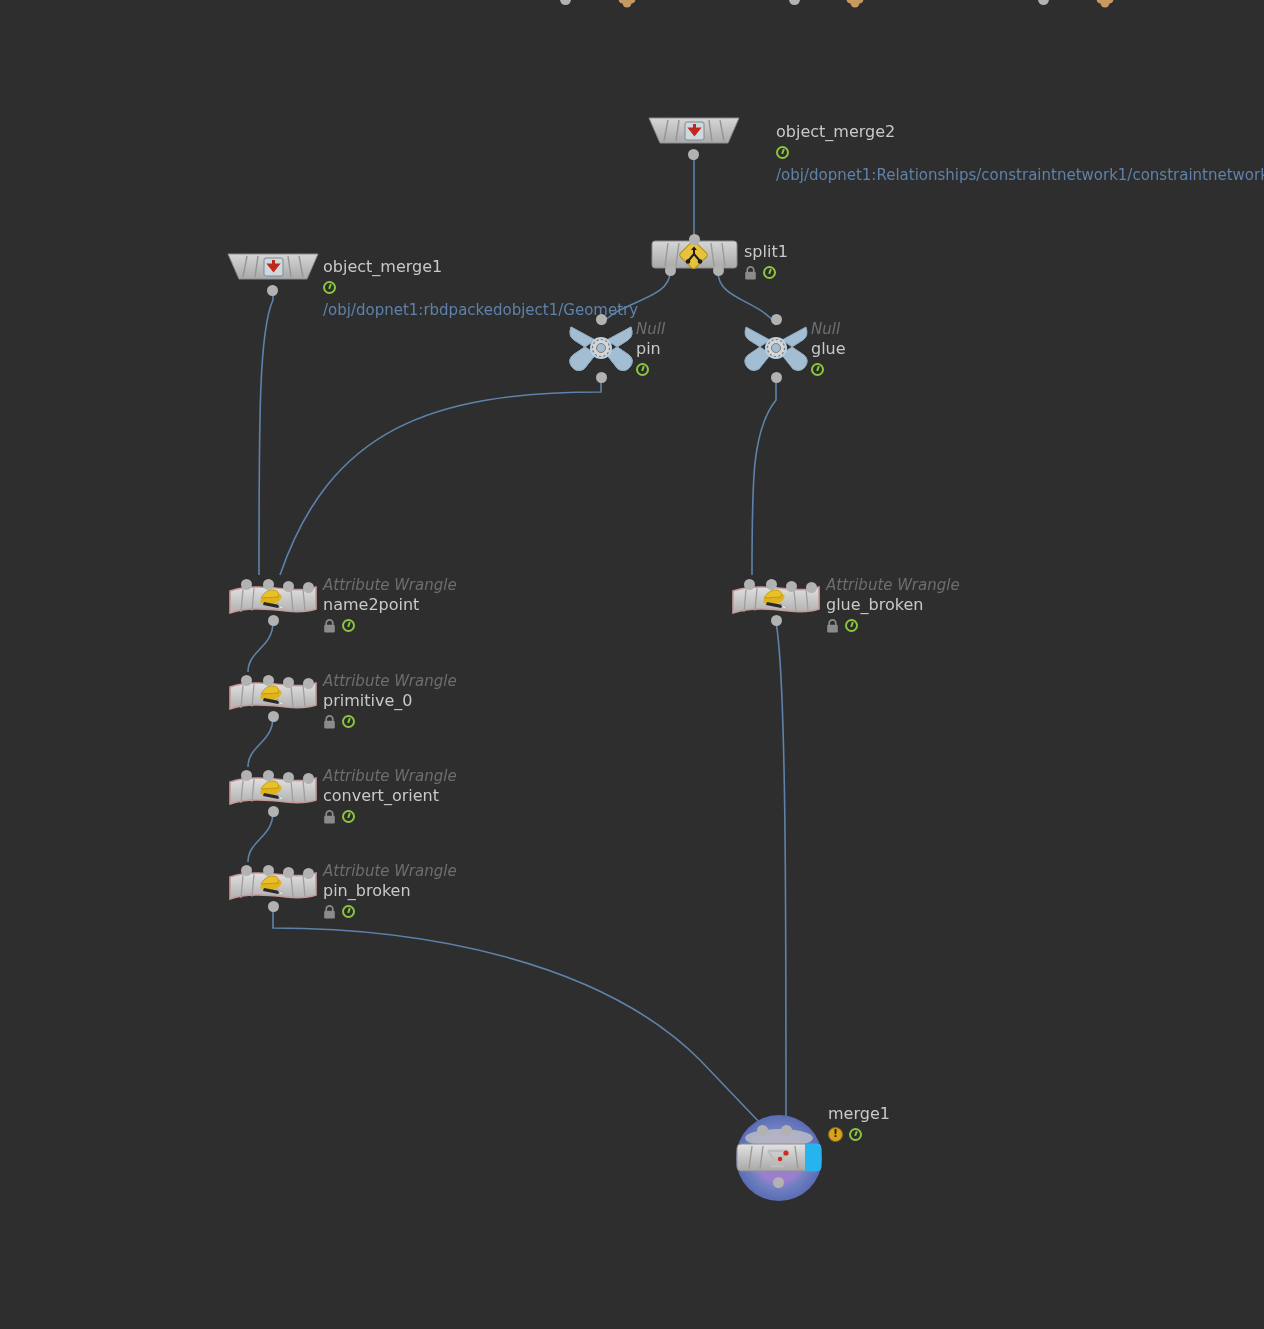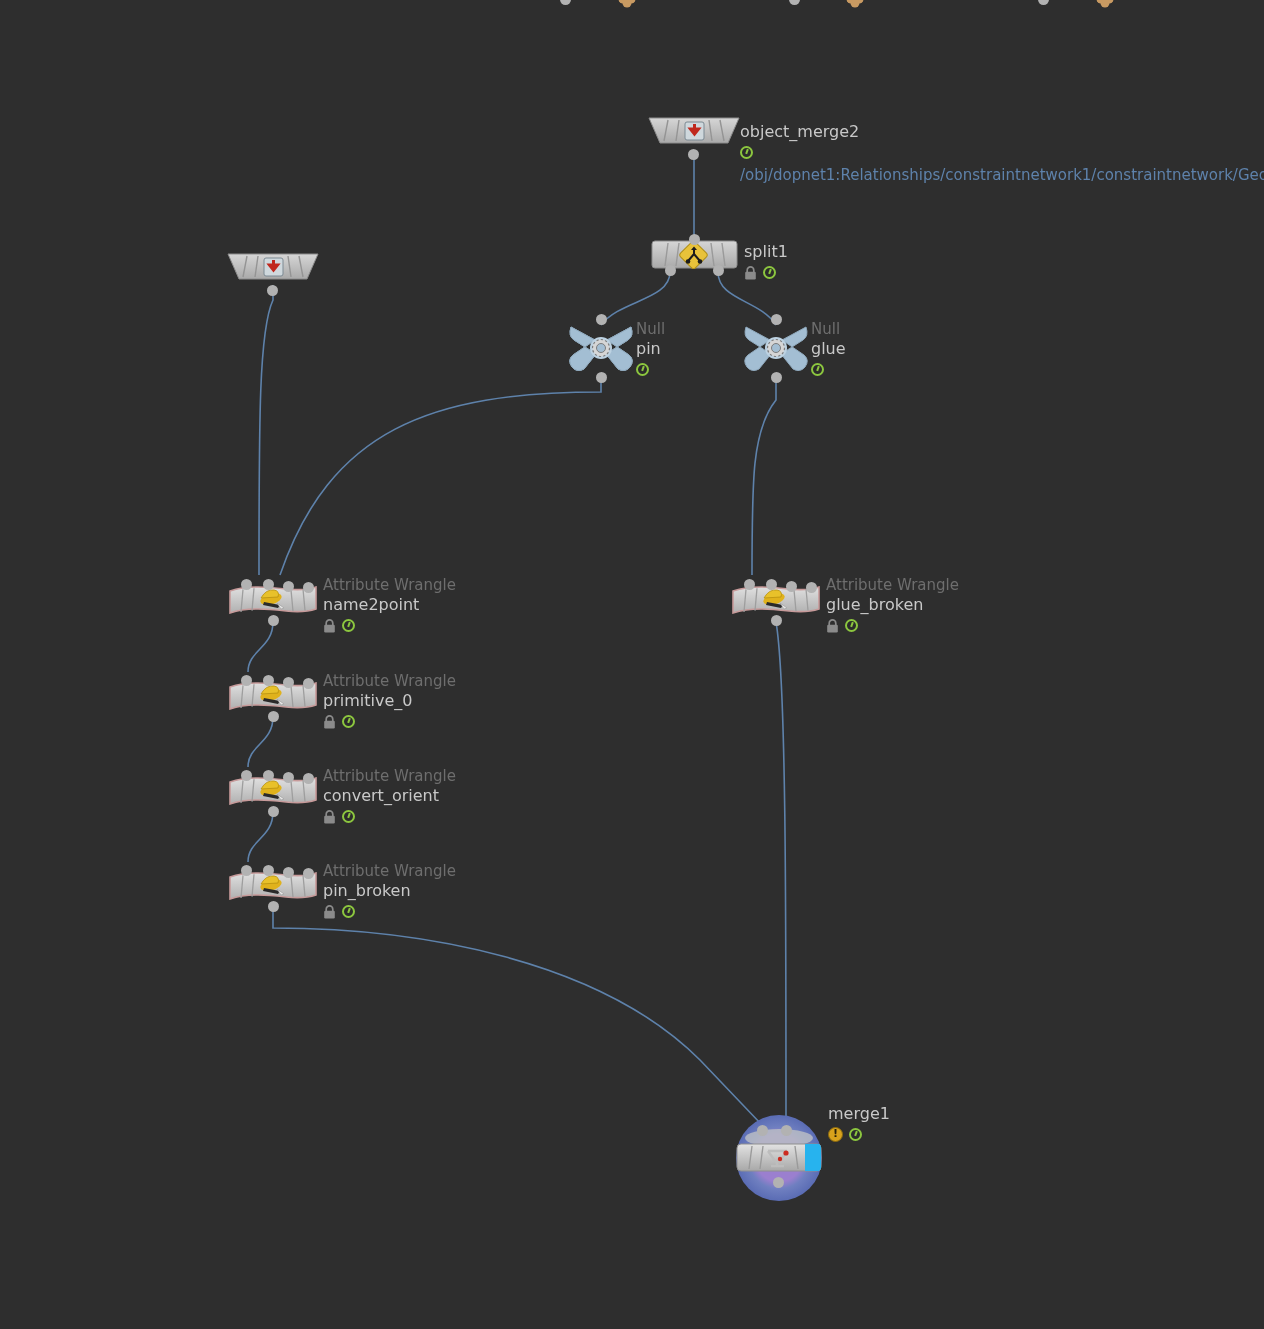--- a/index.html
+++ b/index.html
@@ -53,20 +53,21 @@
 
   
   .label-block {
     position: absolute;
     white-space: nowrap;
   }
   .type-label {
     font-size: 15px;
     color: #6e6e6e;
     line-height: 19px;
+    font-style: italic;
   }
   .name-label {
     font-size: 16px;
     color: #c9c9c9;
     line-height: 20px;
   }
   .path-label {
     font-size: 15px;
     color: #5e82ab;
     line-height: 22px;
@@ -234,21 +235,21 @@
           <line x1="31" y1="4" x2="28" y2="25"></line>
           <line x1="61" y1="4" x2="64" y2="25"></line>
           <line x1="72" y1="4" x2="76" y2="25"></line>
         </g>
         <rect x="37" y="6" width="19" height="18" rx="2" fill="#cfd8dd" stroke="#7c8a93" stroke-width="1"></rect>
         <path d="M46.5,8 L46.5,16 M42.5,13 L46.5,18 L50.5,13 Z" stroke="#c0281e" stroke-width="3" fill="#c0281e"></path>
       </svg>
     </div>
     <div class="dot out" style="left:40px; top:33px;"></div>
   </div>
-  <div class="label-block" style="left:740px; top:122px; width:262px;">
+  <div class="label-block" style="left:776px; top:122px; width:262px;">
     <div class="name-label">object_merge2</div>
     <div class="badge-row">
       <span class="badge badge-display"></span>
     </div>
     <div class="path-label" style="margin-top:4px; width:252px;">/obj/dopnet1:Relationships/constraintnetwork1/constraintnetwork/Geometry</div>
   </div>
 
   <div class="node" style="left:651px; top:240px;">
     <div class="body-rect">
       <svg width="87" height="29" viewBox="0 0 87 29">
@@ -291,20 +292,27 @@
           <line x1="20" y1="4" x2="16" y2="25"></line>
             <line x1="31" y1="4" x2="28" y2="25"></line>
           <line x1="61" y1="4" x2="64" y2="25"></line>
             <line x1="72" y1="4" x2="76" y2="25"></line>
         </g>
         <rect x="37" y="6" width="19" height="18" rx="2" fill="#cfd8dd" stroke="#7c8a93" stroke-width="1"></rect>
         <path d="M46.5,8 L46.5,16 M42.5,13 L46.5,18 L50.5,13 Z" stroke="#c0281e" stroke-width="3" fill="#c0281e"></path>
       </svg>
     </div>
     <div class="dot out" style="left:40px; top:33px;"></div>
+  </div>
+  <div class="label-block" style="left:323px; top:257px; width:252px;">
+    <div class="name-label">object_merge1</div>
+    <div class="badge-row">
+      <span class="badge badge-display"></span>
+    </div>
+    <div class="path-label" style="margin-top:4px; width:248px;">/obj/dopnet1:rbdpackedobject1/Geometry</div>
   </div>
 
   <div class="node" style="left:568px; top:322px;">
     <div class="body-null">
       <svg width="66" height="52" viewBox="0 0 66 52">
         <g fill="#a3bed3" stroke="#8fa9bd" stroke-width="1">
           <path d="M3,5 Q0,14 6,18 L28,32 L16,47 Q9,51 4,45 Q-1,38 5,33 L27,18 Z"></path>
           <path d="M63,5 Q66,14 60,18 L38,32 L50,47 Q57,51 62,45 Q67,38 61,33 L39,18 Z"></path>
         </g>
         <path d="M3,5 Q0,14 6,18 L28,32 L16,47 Q9,51 4,45 Q-1,38 5,33 L27,18 Z" fill="#a3bed3" stroke="#8fa9bd"></path>

